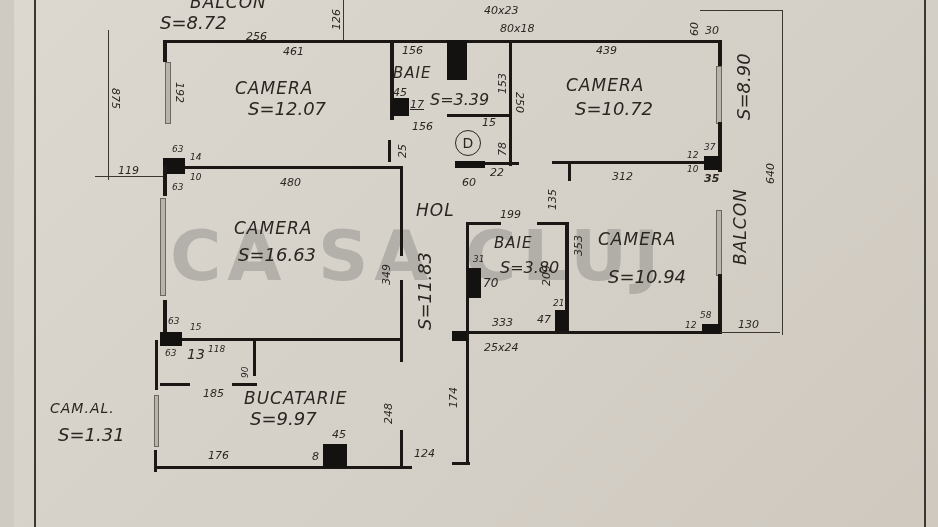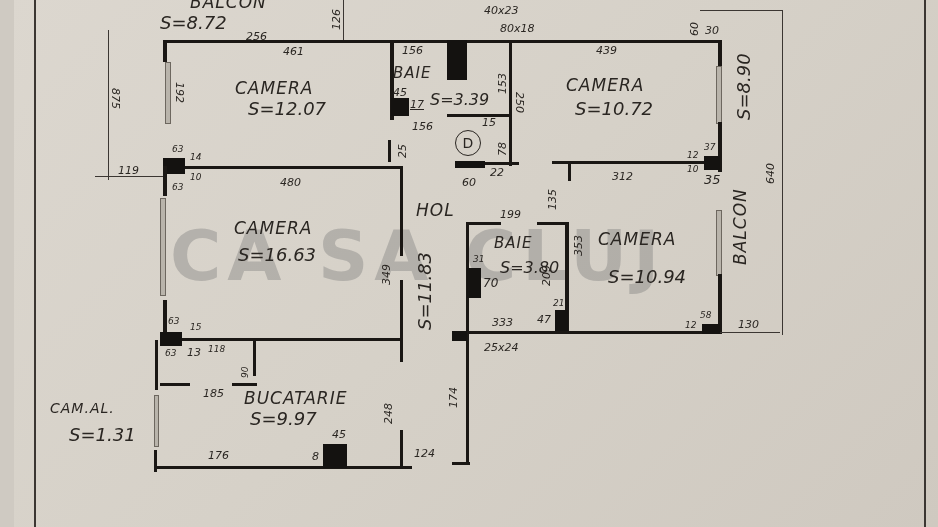--- a/index.html
+++ b/index.html
@@ -140,21 +140,21 @@
 <div class="lbl room" style="left:494px;top:234px;font-size:15px;">BAIE</div>
 <div class="lbl area" style="left:500px;top:258px;font-size:16px;">S=3.80</div>
 
 <div class="lbl room" style="left:598px;top:229px;">CAMERA</div>
 <div class="lbl area" style="left:608px;top:266px;">S=10.94</div>
 
 <div class="lbl room" style="left:244px;top:388px;">BUCATARIE</div>
 <div class="lbl area" style="left:250px;top:408px;">S=9.97</div>
 
 <div class="lbl room" style="left:50px;top:400px;font-size:14px;">CAM.AL.</div>
-<div class="lbl area" style="left:69px;top:424px;">S=1.31</div>
+<div class="lbl area" style="left:58px;top:424px;">S=1.31</div>
 
 <div class="lbl dim" style="left:246px;top:30px;">256</div>
 <div class="lbl dim" style="left:283px;top:45px;">461</div>
 <div class="lbl dim rot90" style="left:330px;top:30px;">126</div>
 <div class="lbl dim rot90r" style="left:186px;top:82px;">192</div>
 <div class="lbl dim rot90r" style="left:122px;top:88px;">875</div>
 <div class="lbl dim" style="left:402px;top:44px;">156</div>
 <div class="lbl dim" style="left:484px;top:4px;text-align:center;">40x23</div>
 <div class="lbl dim" style="left:500px;top:22px;">80x18</div>
 <div class="lbl dim rot90" style="left:496px;top:94px;">153</div>
@@ -167,21 +167,21 @@
 <div class="lbl dim rot90" style="left:496px;top:156px;">78</div>
 <div class="lbl dim" style="left:462px;top:176px;">60</div>
 <div class="lbl dim" style="left:490px;top:166px;">22</div>
 <div class="lbl dim" style="left:596px;top:44px;text-align:center;">439</div>
 <div class="lbl dim rot90" style="left:688px;top:36px;">60</div>
 <div class="lbl dim" style="left:705px;top:24px;">30</div>
 <div class="lbl dim" style="left:612px;top:170px;">312</div>
 <div class="lbl dim" style="left:687px;top:150px;font-size:9px;">12</div>
 <div class="lbl dim" style="left:704px;top:142px;font-size:9px;">37</div>
 <div class="lbl dim" style="left:687px;top:164px;font-size:9px;">10</div>
-<div class="lbl dim" style="left:704px;top:172px;font-size:13px;">35</div>
+<div class="lbl dim" style="left:704px;top:172px;font-size:11px;font-weight:bold;">35</div>
 <div class="lbl dim rot90" style="left:764px;top:184px;">640</div>
 <div class="lbl dim" style="left:118px;top:164px;">119</div>
 <div class="lbl dim" style="left:172px;top:144px;font-size:9px;">63</div>
 <div class="lbl dim" style="left:190px;top:152px;font-size:9px;">14</div>
 <div class="lbl dim" style="left:190px;top:172px;font-size:9px;">10</div>
 <div class="lbl dim" style="left:172px;top:182px;font-size:9px;">63</div>
 <div class="lbl dim" style="left:280px;top:176px;">480</div>
 <div class="lbl dim rot90" style="left:380px;top:285px;">349</div>
 <div class="lbl dim rot90" style="left:546px;top:210px;">135</div>
 <div class="lbl dim" style="left:500px;top:208px;text-align:right;">199</div>
@@ -192,21 +192,21 @@
 <div class="lbl dim" style="left:553px;top:298px;font-size:9px;">21</div>
 <div class="lbl dim" style="left:537px;top:313px;">47</div>
 <div class="lbl dim" style="left:492px;top:316px;">333</div>
 <div class="lbl dim" style="left:484px;top:341px;">25x24</div>
 <div class="lbl dim" style="left:700px;top:310px;font-size:9px;">58</div>
 <div class="lbl dim" style="left:685px;top:320px;font-size:9px;">12</div>
 <div class="lbl dim" style="left:738px;top:318px;">130</div>
 <div class="lbl dim" style="left:168px;top:316px;font-size:9px;">63</div>
 <div class="lbl dim" style="left:190px;top:322px;font-size:9px;">15</div>
 <div class="lbl dim" style="left:165px;top:348px;font-size:9px;">63</div>
-<div class="lbl dim" style="left:187px;top:346px;font-size:11px;">13</div>
+<div class="lbl dim" style="left:187px;top:346px;font-size:14px;">13</div>
 <div class="lbl dim" style="left:208px;top:344px;font-size:9px;">118</div>
 <div class="lbl dim rot90" style="left:240px;top:378px;font-size:9px;">90</div>
 <div class="lbl dim" style="left:203px;top:387px;">185</div>
 <div class="lbl dim rot90" style="left:382px;top:424px;">248</div>
 <div class="lbl dim rot90" style="left:447px;top:408px;">174</div>
 <div class="lbl dim" style="left:208px;top:449px;">176</div>
 <div class="lbl dim" style="left:332px;top:428px;">45</div>
 <div class="lbl dim" style="left:312px;top:450px;">8</div>
 <div class="lbl dim" style="left:414px;top:447px;">124</div>
 

